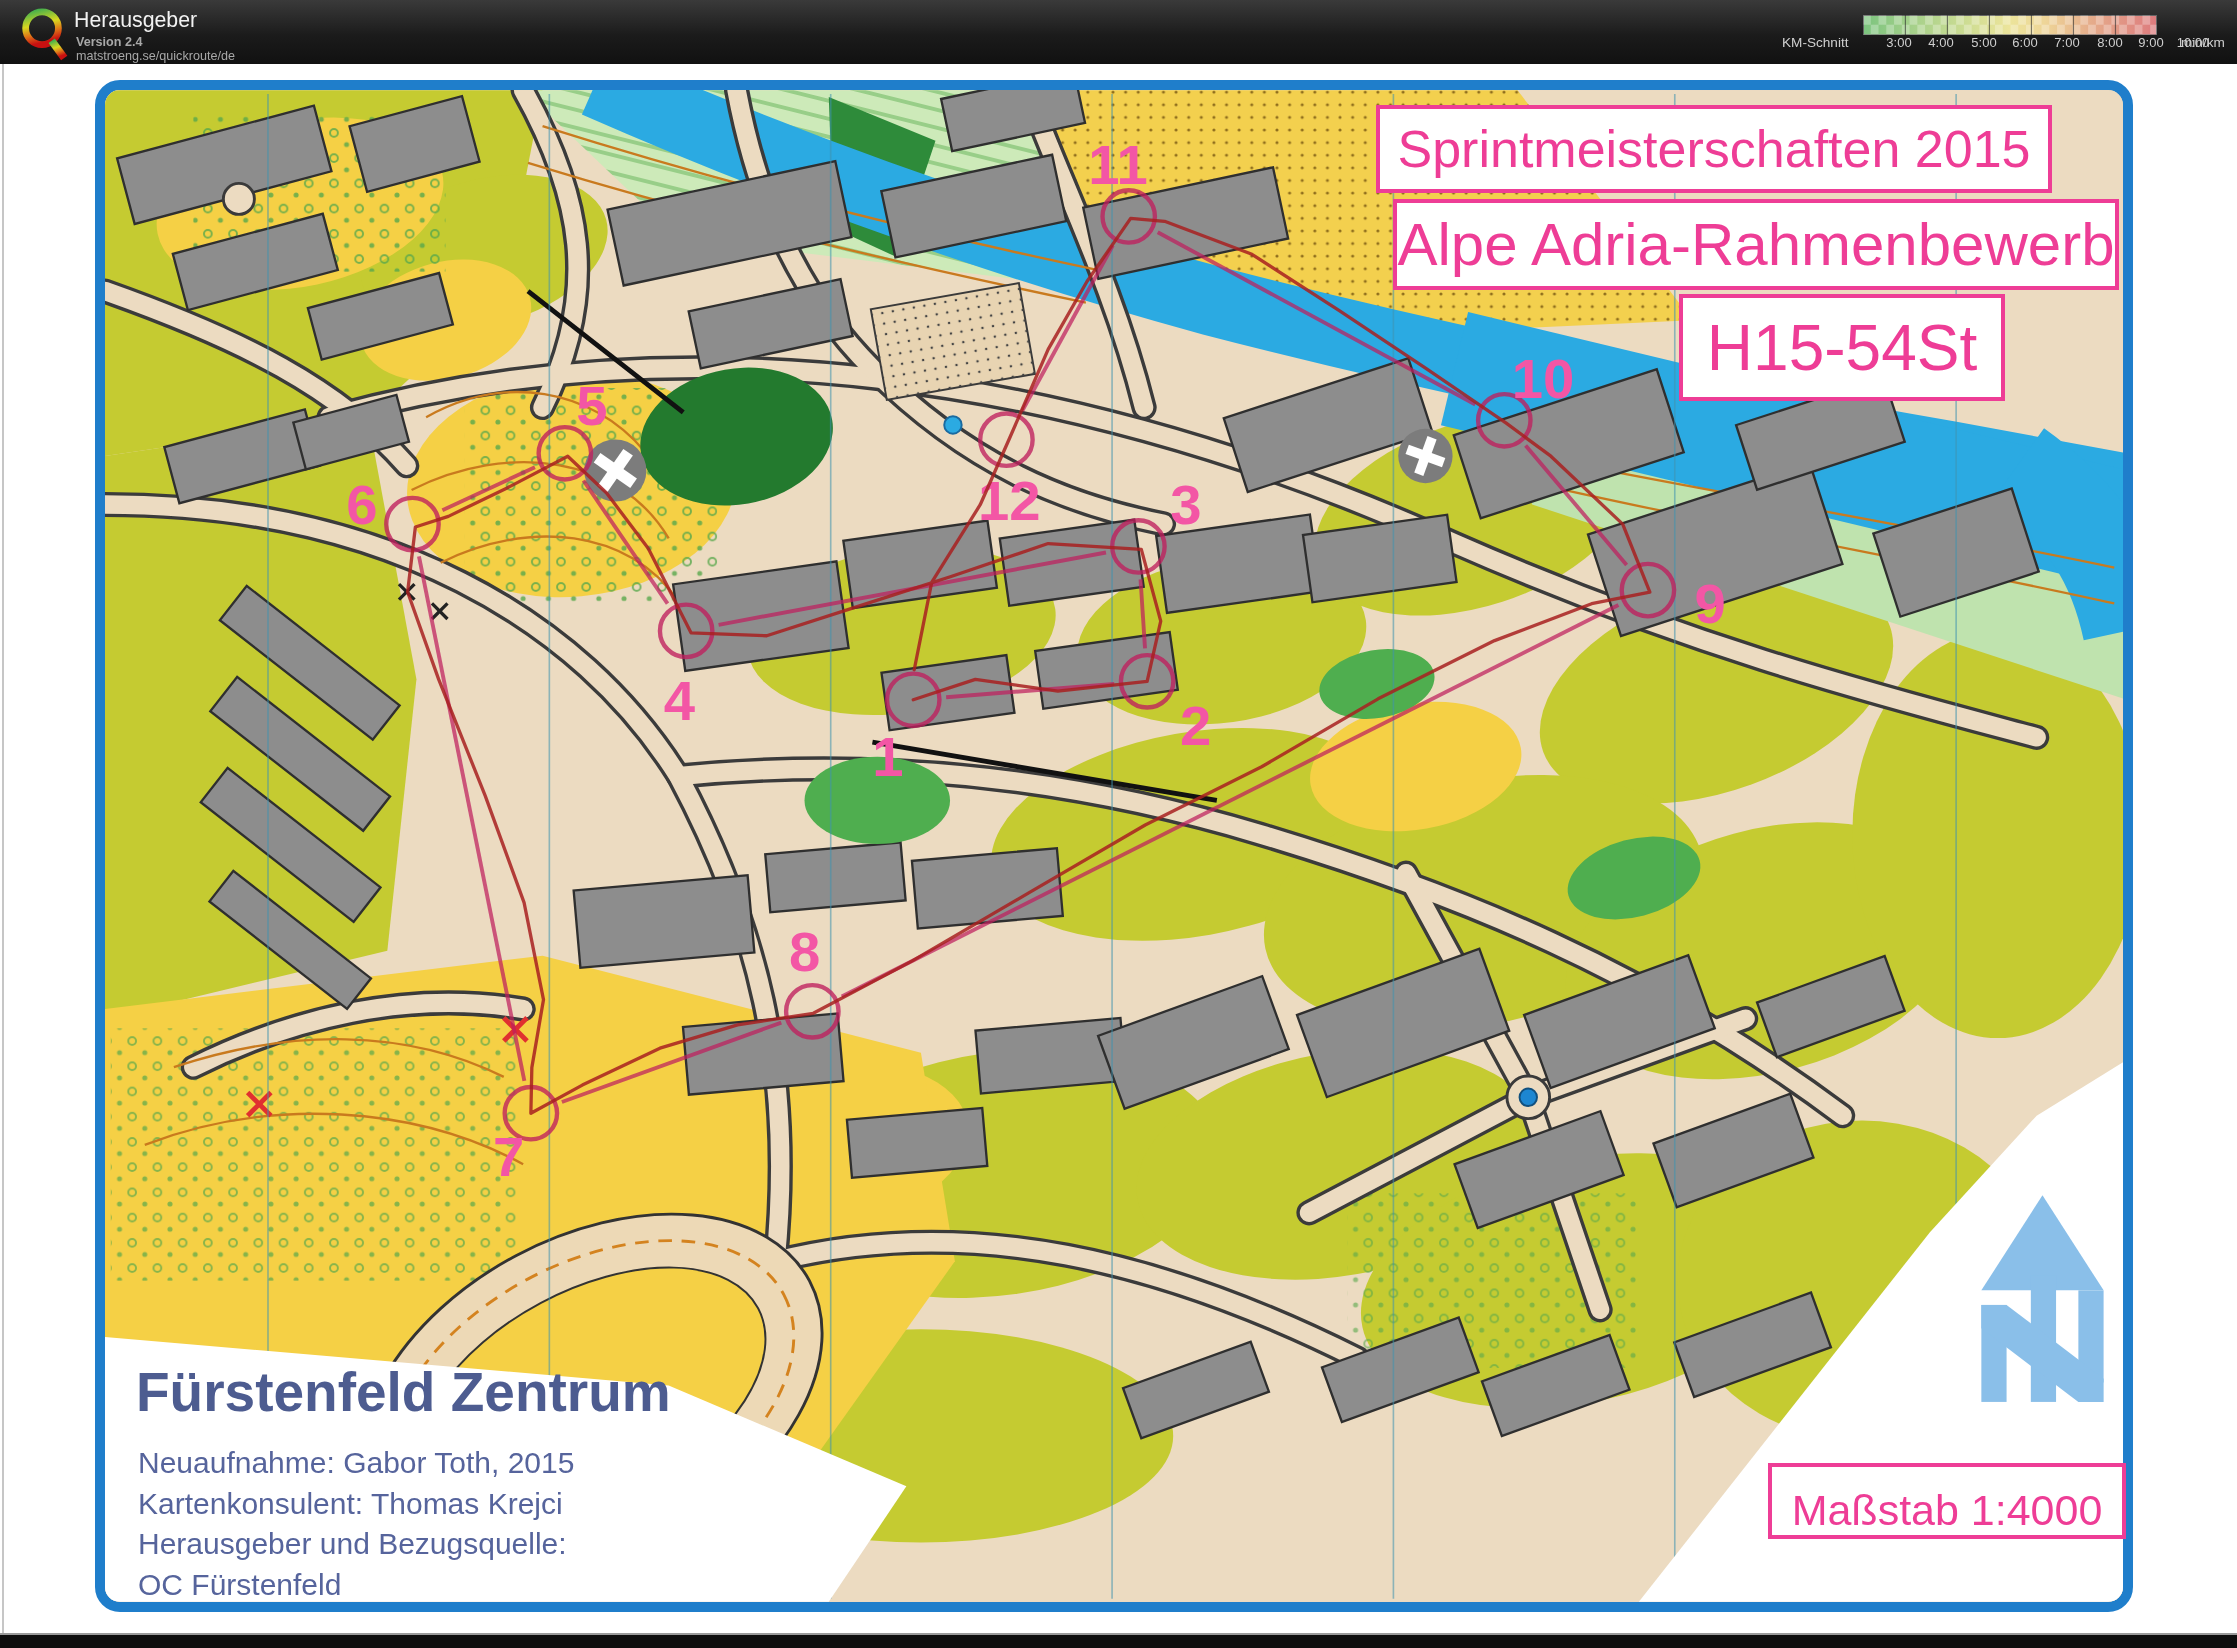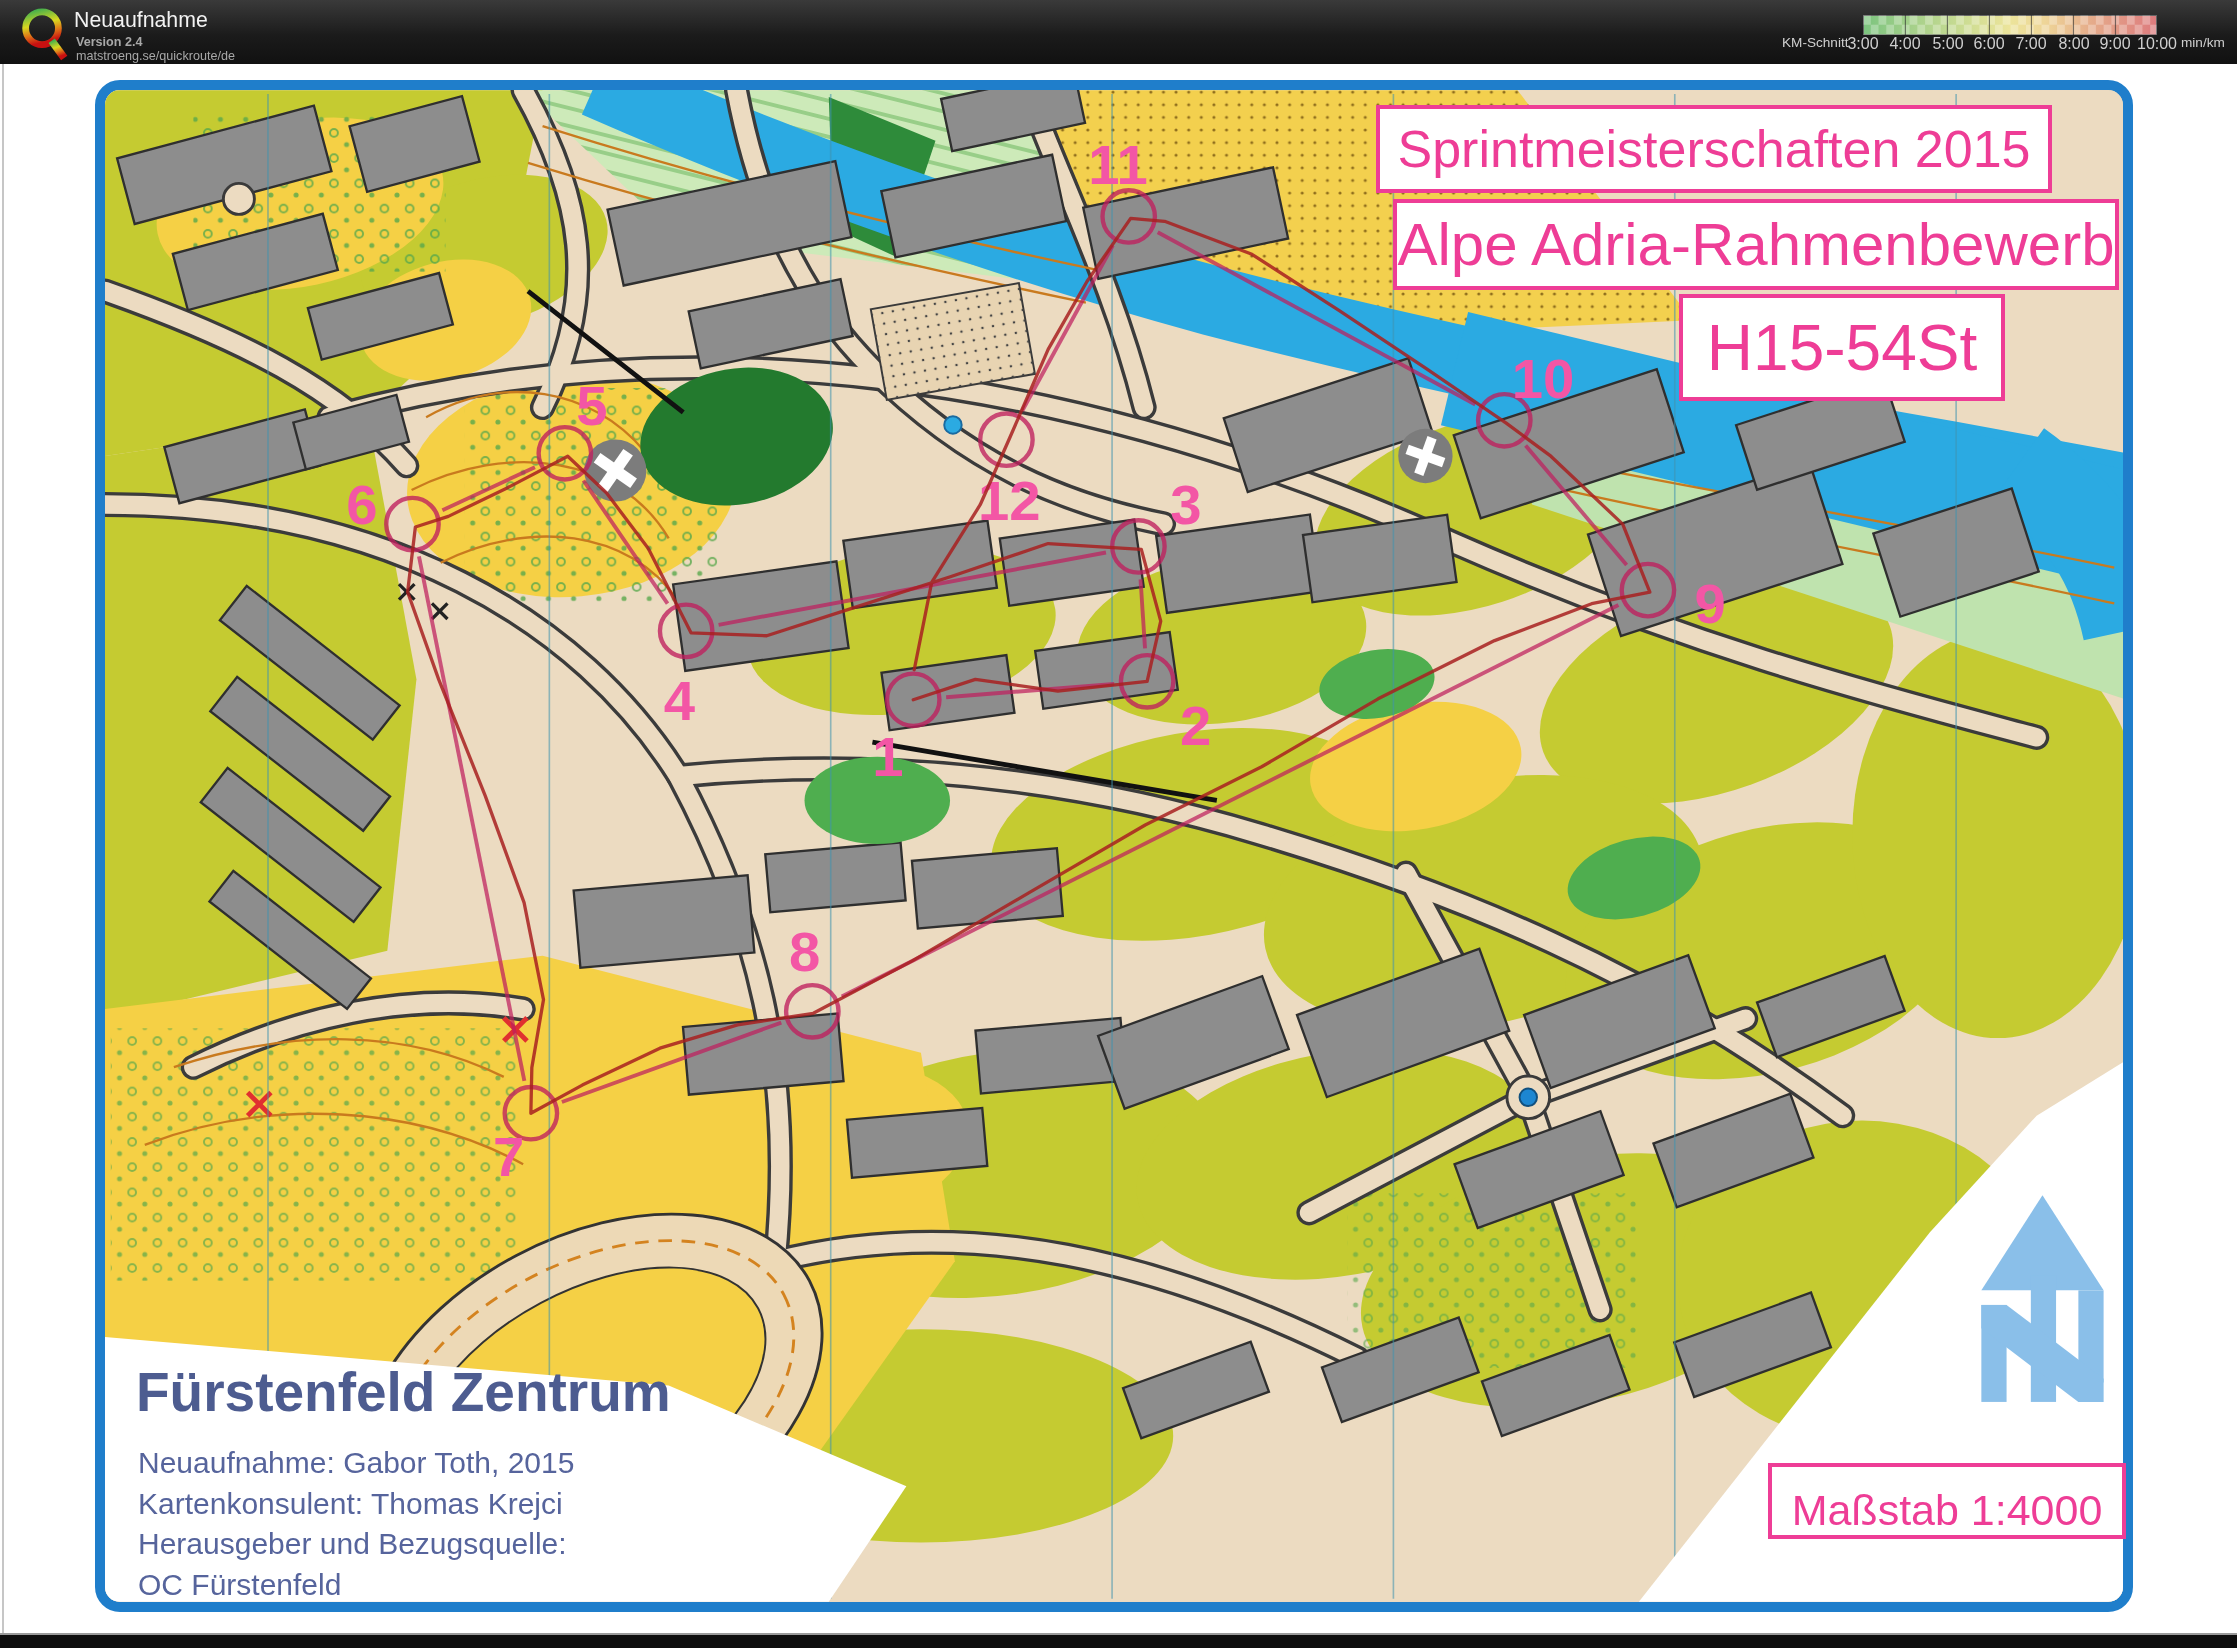--- a/index.html
+++ b/index.html
@@ -6,21 +6,21 @@
   #screen{position:relative;width:2238px;height:1649px;background:#fff;overflow:hidden;
           font-family:"Liberation Sans",sans-serif;}
   
   .topbar{position:absolute;left:0;top:0;width:2238px;height:64px;
           background:linear-gradient(#3a3a3a,#1b1b1b 55%,#111);z-index:30;}
   .qlogo{position:absolute;left:15.5px;top:1.9px;}
   .appname{position:absolute;left:74px;top:7.8px;font-size:21.3px;color:#f2f2f2;}
   .appver{position:absolute;left:76px;top:35px;font-size:12.6px;color:#a8a8a8;font-weight:bold;}
   .appurl{position:absolute;left:76px;top:49px;font-size:12.6px;color:#a8a8a8;}
   .legend-label{position:absolute;top:35px;font-size:13.6px;color:#cfcfcf;white-space:nowrap;}
-  .legend-tick{position:absolute;top:35px;font-size:16px;color:#cfcfcf;transform:translateX(-50%);white-space:nowrap;}
+  .legend-tick{position:absolute;top:35px;font-size:13px;color:#cfcfcf;transform:translateX(-50%);white-space:nowrap;margin-left:36px;}
   .legend-unit{position:absolute;top:35px;font-size:13.6px;color:#cfcfcf;white-space:nowrap;}
   .legend-bar{position:absolute;left:1863px;top:14.6px;}
   
   .left-edge{position:absolute;left:1.9px;top:64px;width:1.9px;height:1571px;background:#c6c6c6;z-index:5;}
   .bottom-line{position:absolute;left:0;top:1633px;width:2238px;height:1.9px;background:#9a9a9a;z-index:5;}
   .bottom-strip{position:absolute;left:0;top:1635px;width:2238px;height:13.6px;background:#0d0d0d;z-index:5;}
   
   .map-frame{position:absolute;left:95px;top:80px;width:2018px;height:1512px;
              border:10.7px solid #1f7ecb;border-radius:25px;overflow:hidden;background:#ecdbc1;z-index:1;}
   .map-frame svg{position:absolute;left:0;top:0;}
@@ -50,21 +50,21 @@
         <linearGradient id="qg" x1="0" y1="0" x2="0.25" y2="1">
           <stop offset="0" stop-color="#3fae4e"></stop>
             <stop offset="0.45" stop-color="#d8d820"></stop>
           <stop offset="0.72" stop-color="#e07818"></stop>
             <stop offset="1" stop-color="#c81010"></stop>
         </linearGradient>
       </defs>
       <circle cx="27" cy="27" r="17" fill="none" stroke="url(#qg)" stroke-width="7"></circle>
       <line x1="37" y1="40" x2="50" y2="58" stroke="url(#qg)" stroke-width="8"></line>
     </svg>
-    <div class="appname">Neuaufnahme</div>
+    <div class="appname">Herausgeber</div>
     <div class="appver">Version 2.4</div>
     <div class="appurl">matstroeng.se/quickroute/de</div>
 
     <span class="legend-label" style="right:2238px;left:1782px;">KM-Schnitt</span>
     <svg class="legend-bar" width="294" height="20.4" viewBox="0 0 303 21">
       <defs>
         <linearGradient id="paceg" x1="0" y1="0" x2="1" y2="0">
           <stop offset="0" stop-color="#7cc47f"></stop>
             <stop offset="0.18" stop-color="#a8d18b"></stop>
           <stop offset="0.36" stop-color="#cfdd93"></stop>

